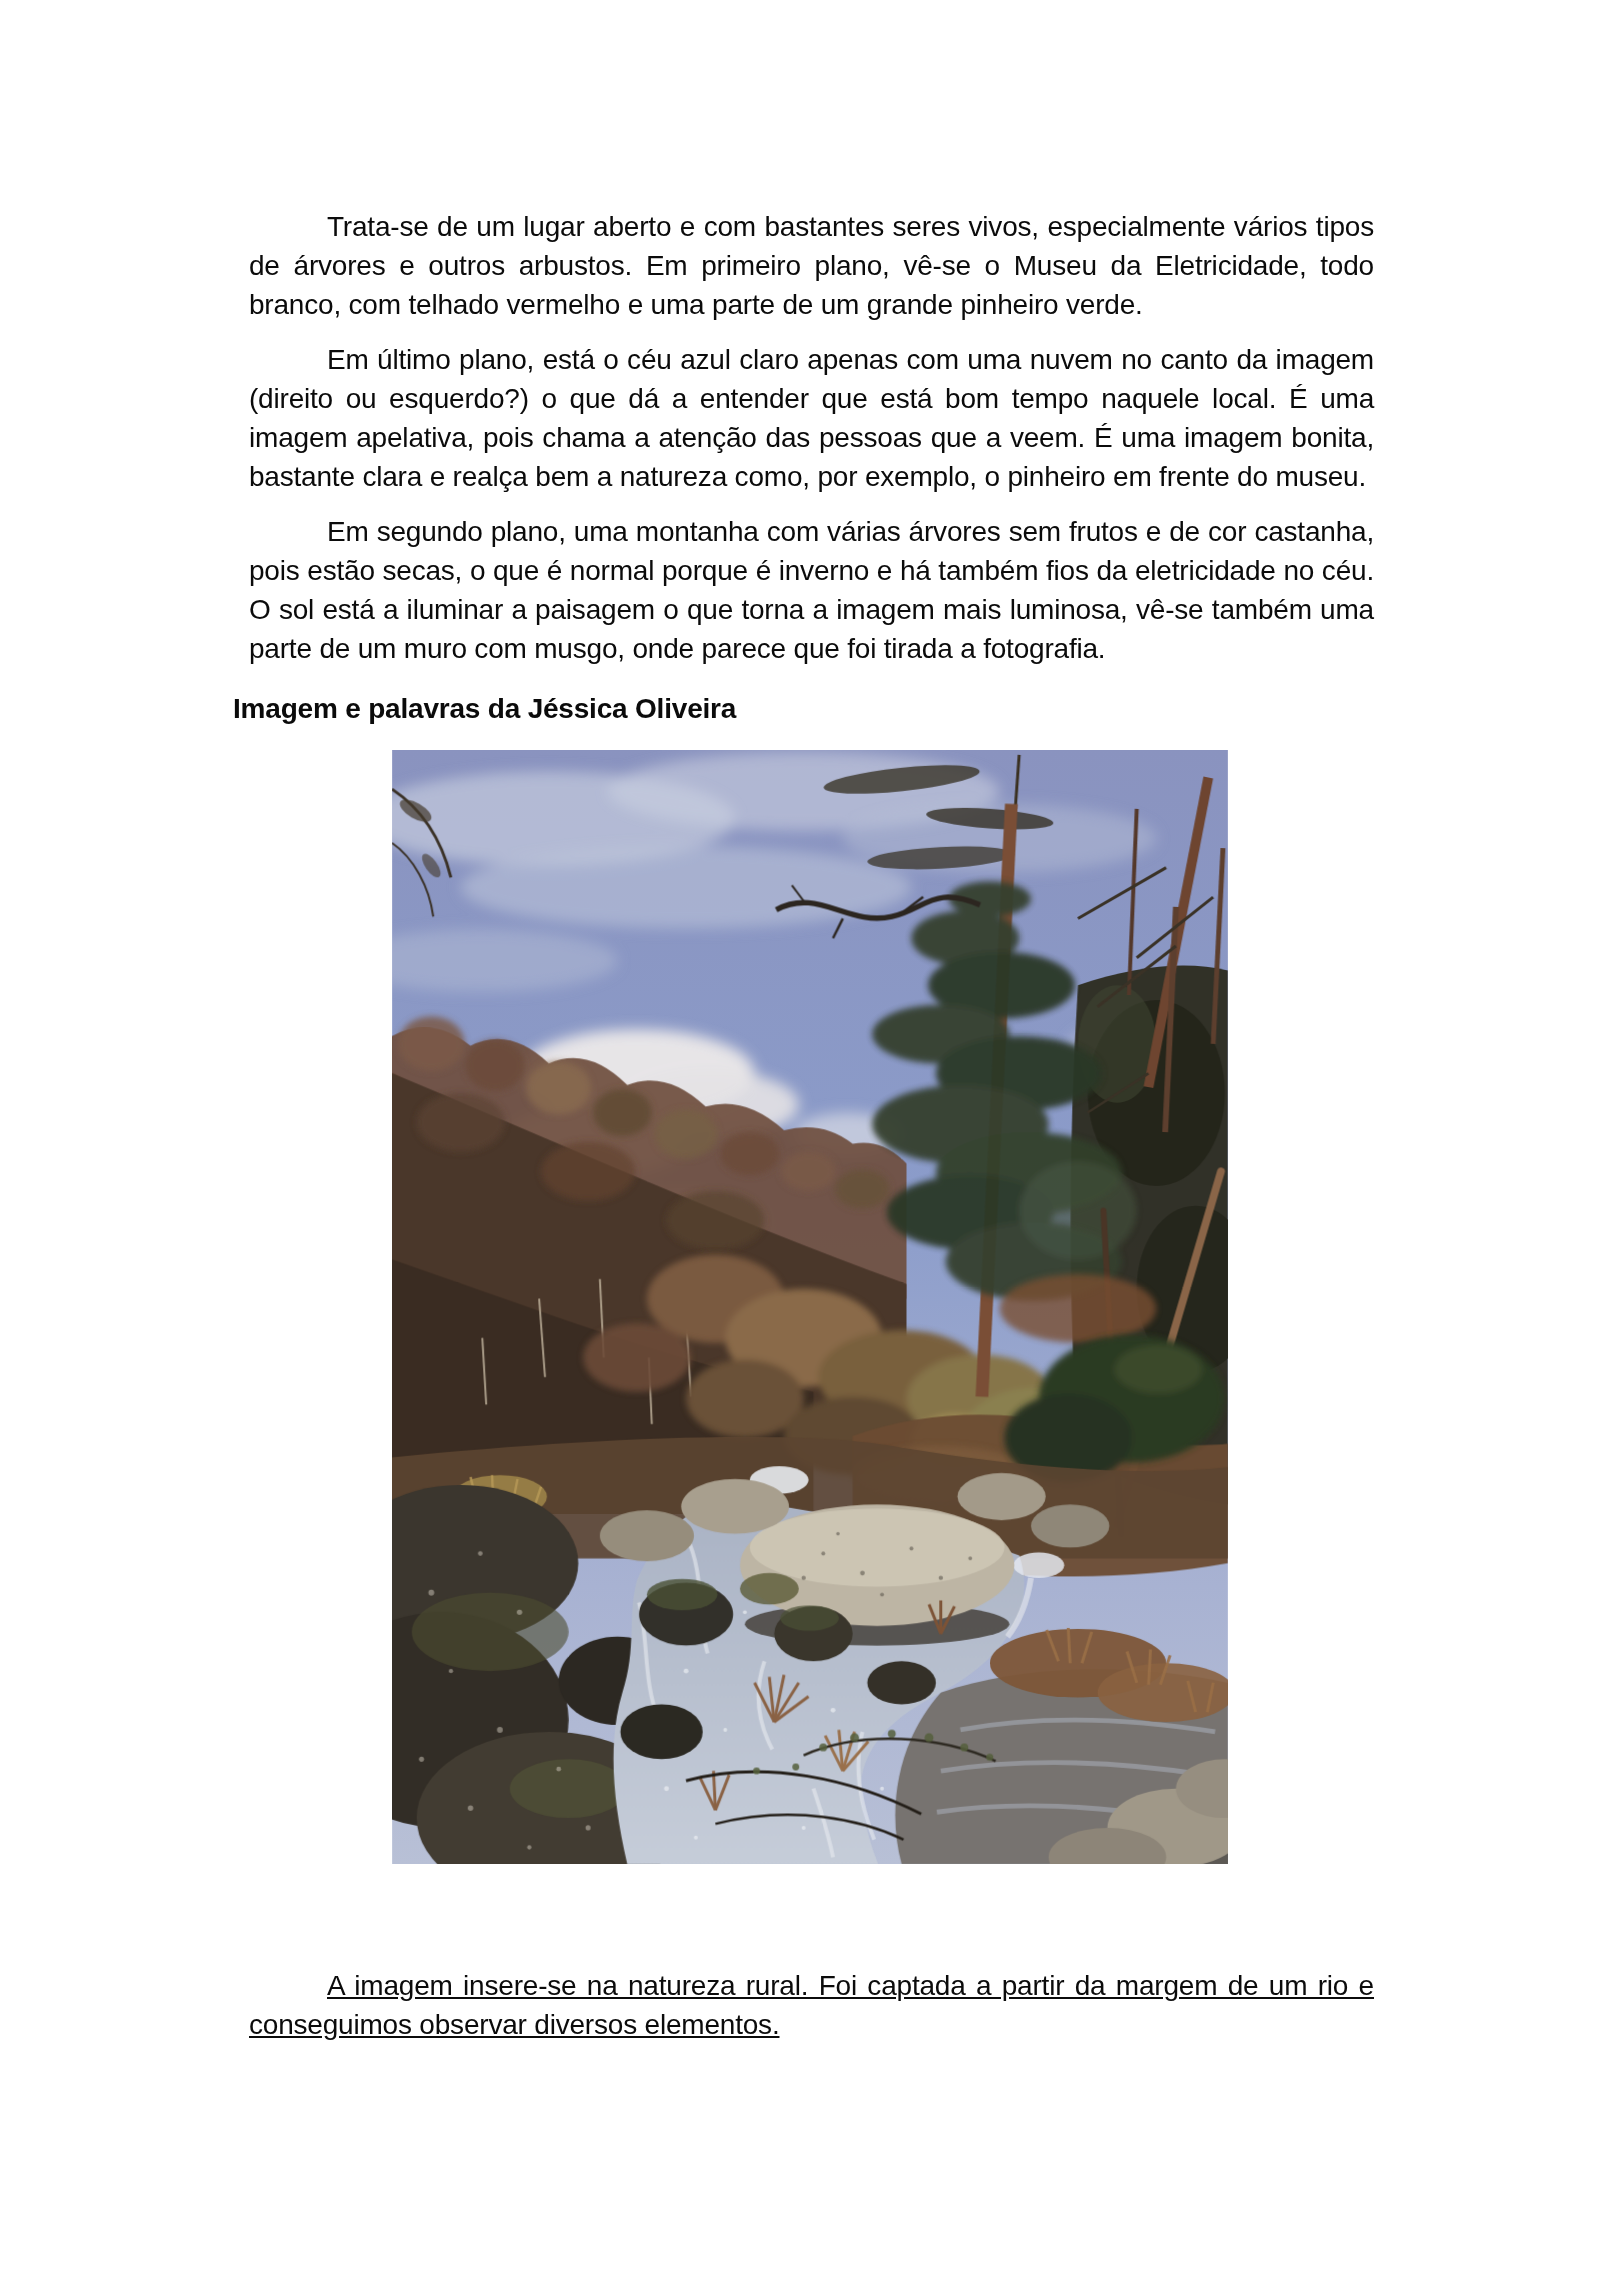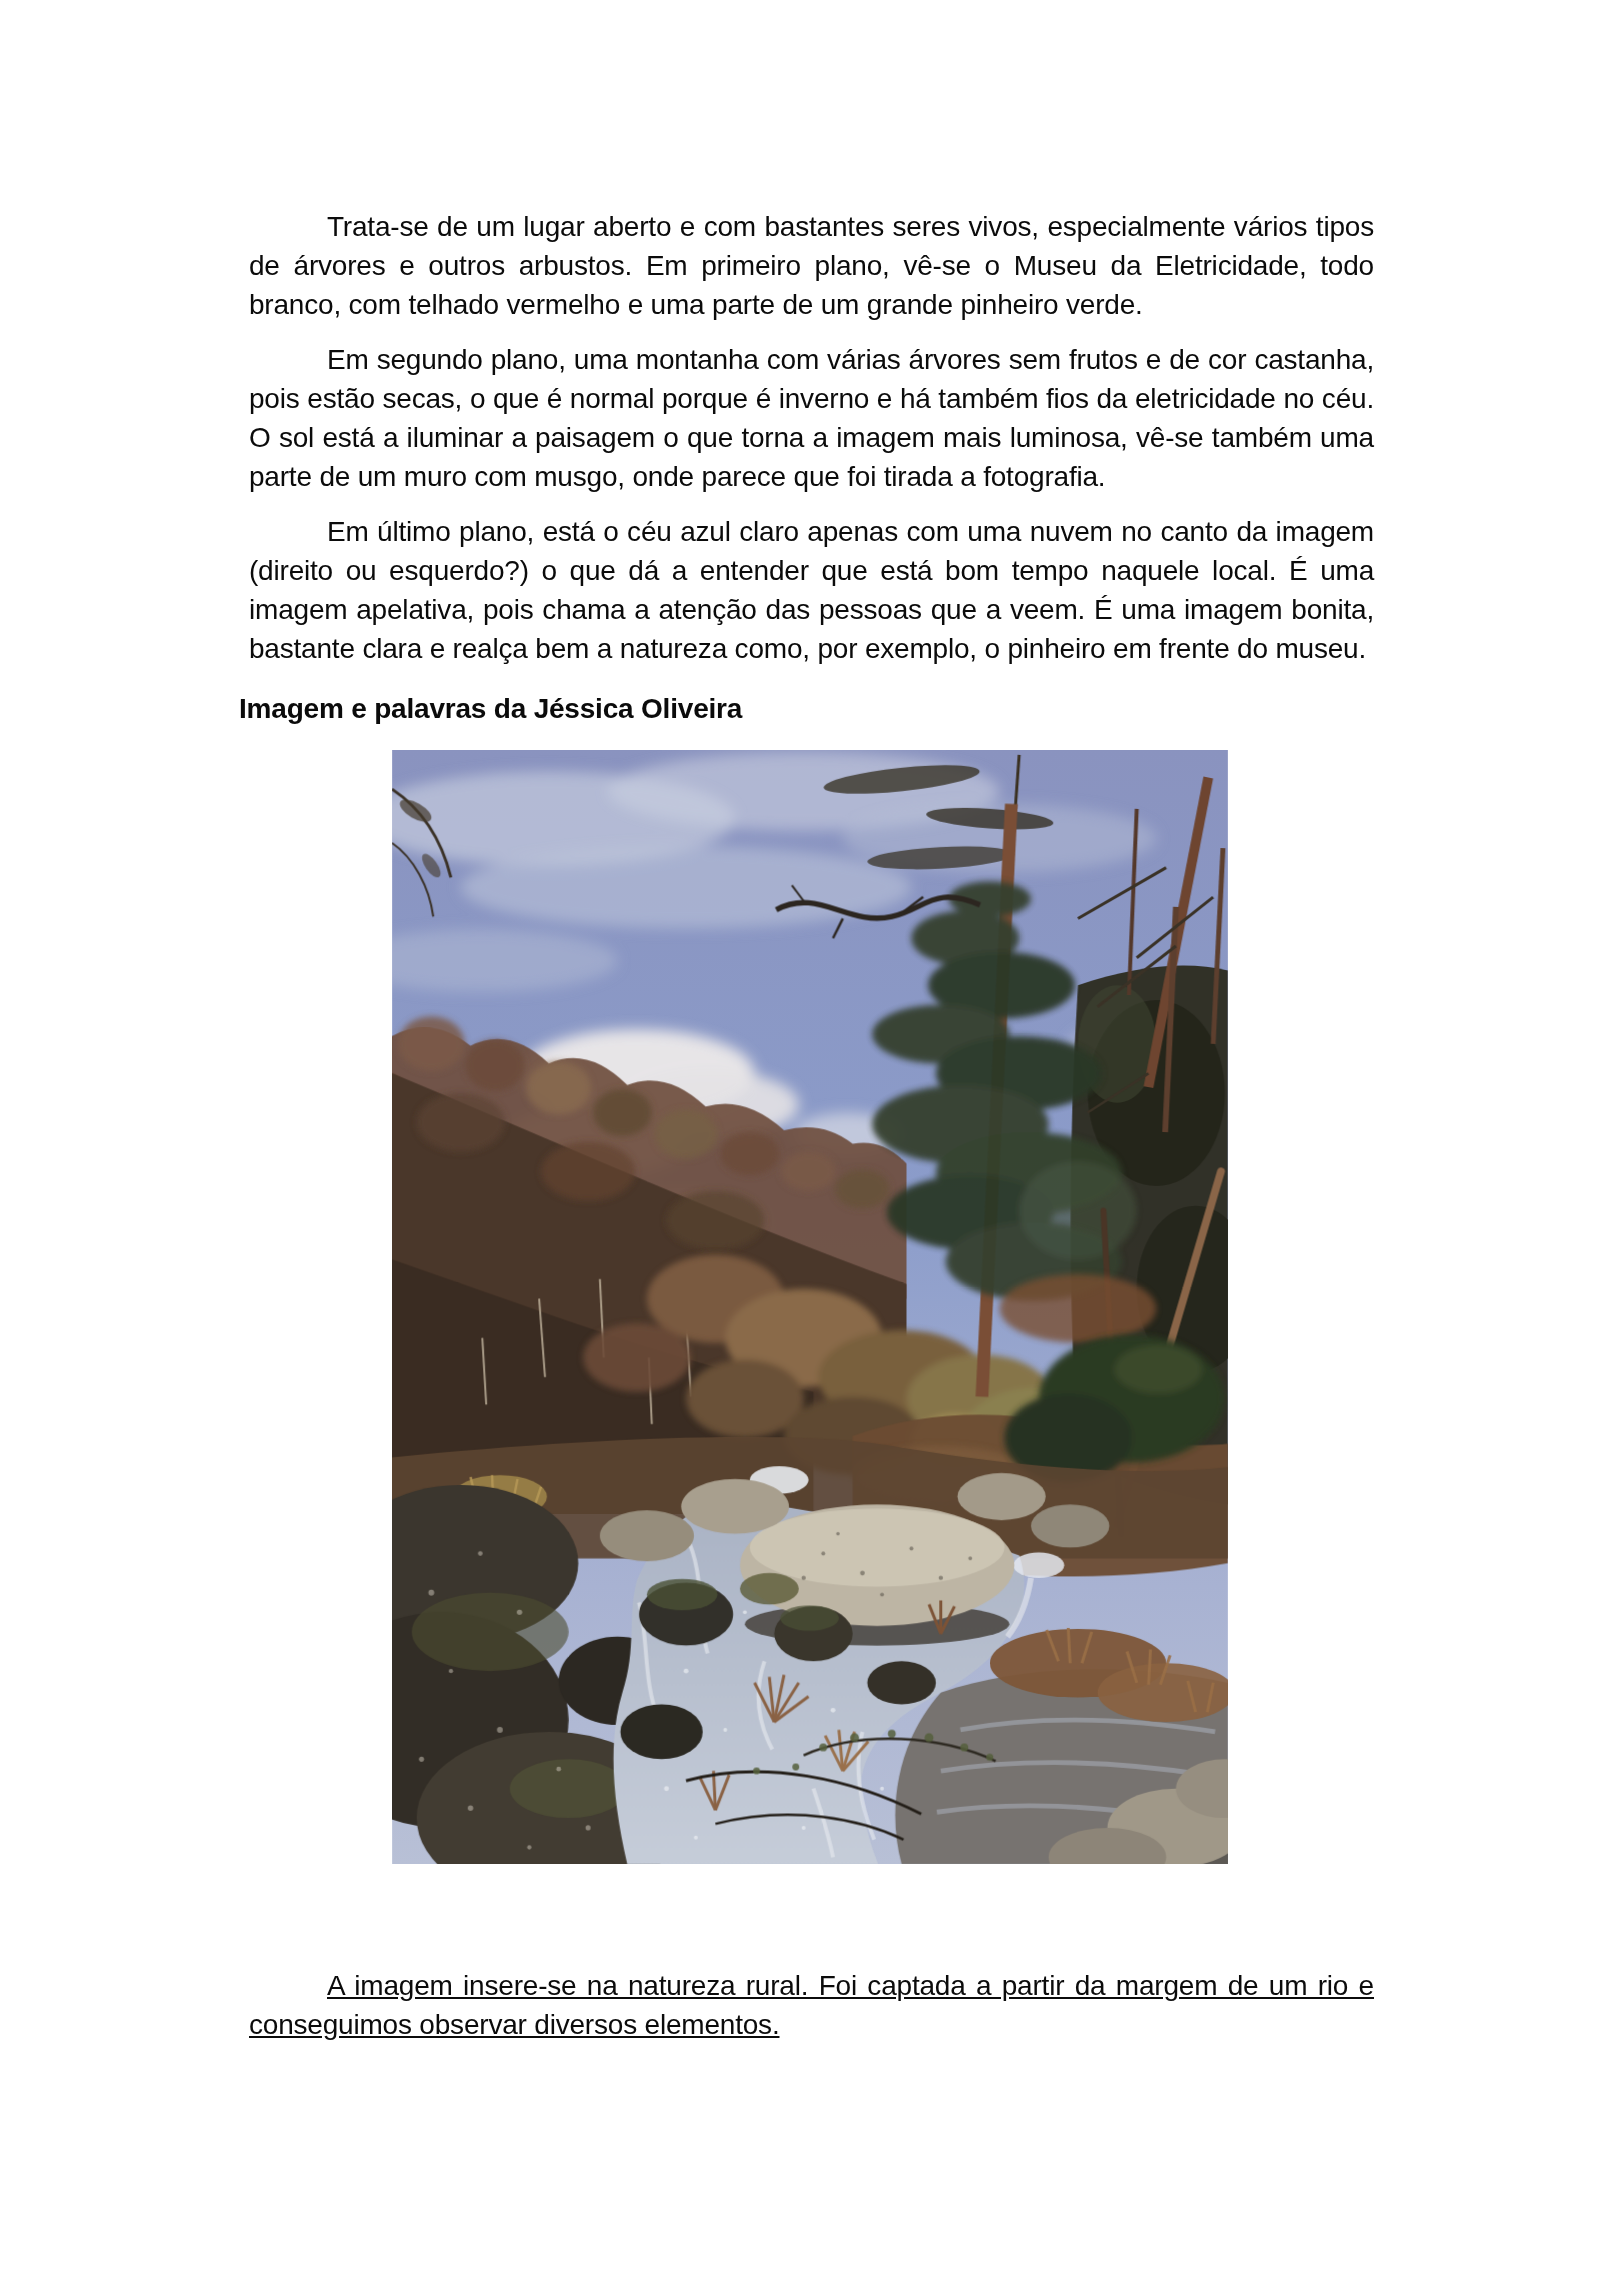--- a/index.html
+++ b/index.html
@@ -14,37 +14,37 @@
   .bodytext{
     position:absolute;left:233px;width:1157px;
     font-size:28px;line-height:39px;letter-spacing:-0.2px;
     text-align:justify;
   }
   .intro{top:191px;}
   .closing{top:1950px;text-decoration:underline;}
   p.para{margin:16px;text-indent:78px;}
   .heading{
     position:absolute;left:233px;top:689px;width:1157px;
-    font-size:28px;line-height:39px;font-weight:bold;letter-spacing:-0.2px;margin-left:6px;
+    font-size:28px;line-height:39px;font-weight:bold;letter-spacing:-0.2px;
   }
   figure.photo{
     position:absolute;left:392px;top:750px;width:836px;height:1114px;
     margin:0;padding:0;
   }
   figure.photo svg{display:block;width:836px;height:1114px;}
 </style>
 </head>
 <body>
 
 <div class="page">
 
   <div class="bodytext intro">
     <p class="para">Trata-se de um lugar aberto e com bastantes seres vivos, especialmente vários tipos de árvores e outros arbustos. Em primeiro plano, vê-se o Museu da Eletricidade, todo branco, com telhado vermelho e uma parte de um grande pinheiro verde.</p>
+    <p class="para">Em último plano, está o céu azul claro apenas com uma nuvem no canto da imagem (direito ou esquerdo?) o que dá a entender que está bom tempo naquele local. É uma imagem apelativa, pois chama a atenção das pessoas que a veem. É uma imagem bonita, bastante clara e realça bem a natureza como, por exemplo, o pinheiro em frente do museu.</p>
     <p class="para">Em segundo plano, uma montanha com várias árvores sem frutos e de cor castanha, pois estão secas, o que é normal porque é inverno e há também fios da eletricidade no céu. O sol está a iluminar a paisagem o que torna a imagem mais luminosa, vê-se também uma parte de um muro com musgo, onde parece que foi tirada a fotografia.</p>
-    <p class="para">Em último plano, está o céu azul claro apenas com uma nuvem no canto da imagem (direito ou esquerdo?) o que dá a entender que está bom tempo naquele local. É uma imagem apelativa, pois chama a atenção das pessoas que a veem. É uma imagem bonita, bastante clara e realça bem a natureza como, por exemplo, o pinheiro em frente do museu.</p>
   </div>
 
   <div class="heading">Imagem e palavras da Jéssica Oliveira</div>
 
   <figure class="photo">
     <svg viewBox="0 0 853 1137" xmlns="http://www.w3.org/2000/svg">
       <defs>
         <linearGradient id="skyGrad" x1="0" y1="0" x2="0" y2="1">
           <stop offset="0" stop-color="#8a93bf"></stop>
           <stop offset="0.4" stop-color="#8b9cca"></stop>

